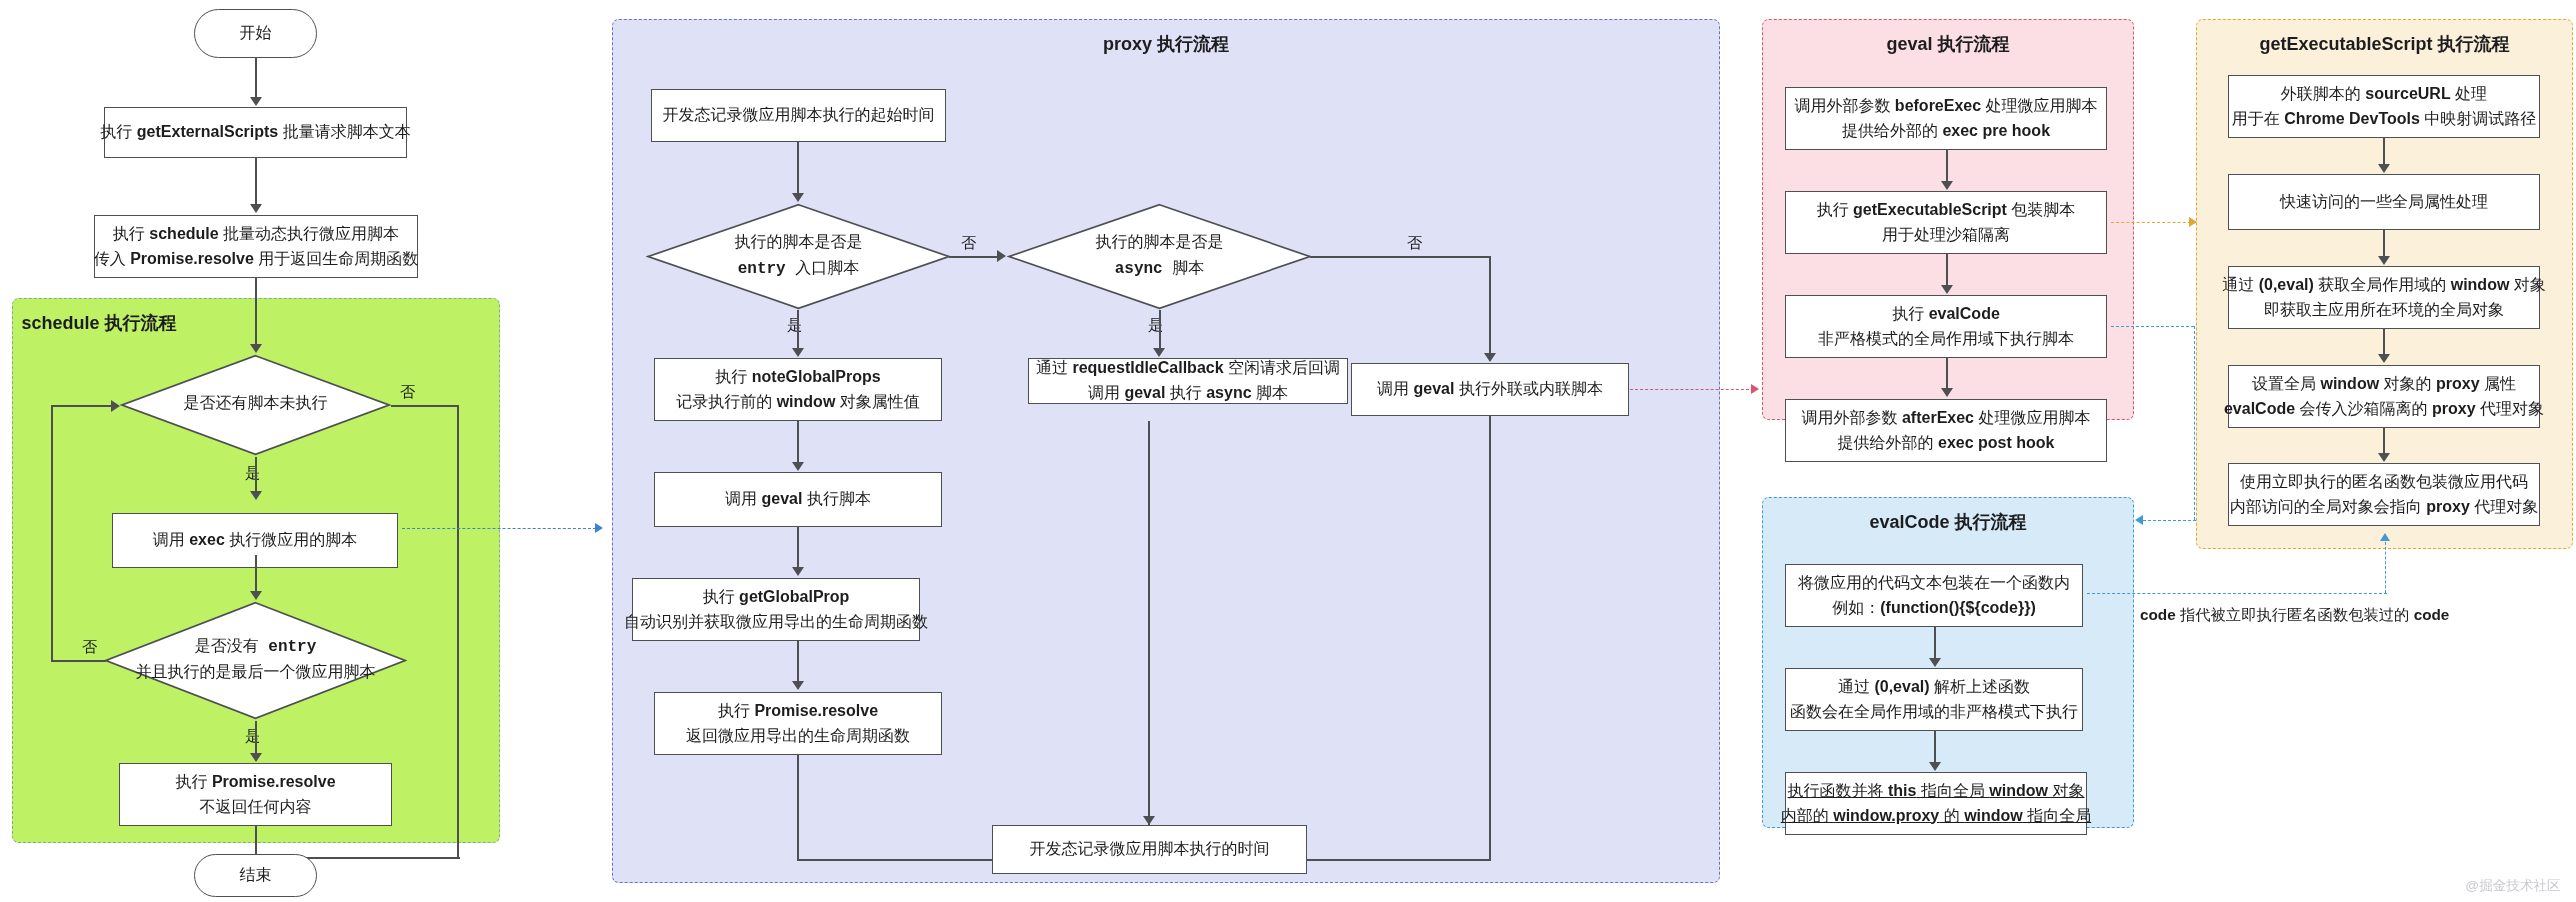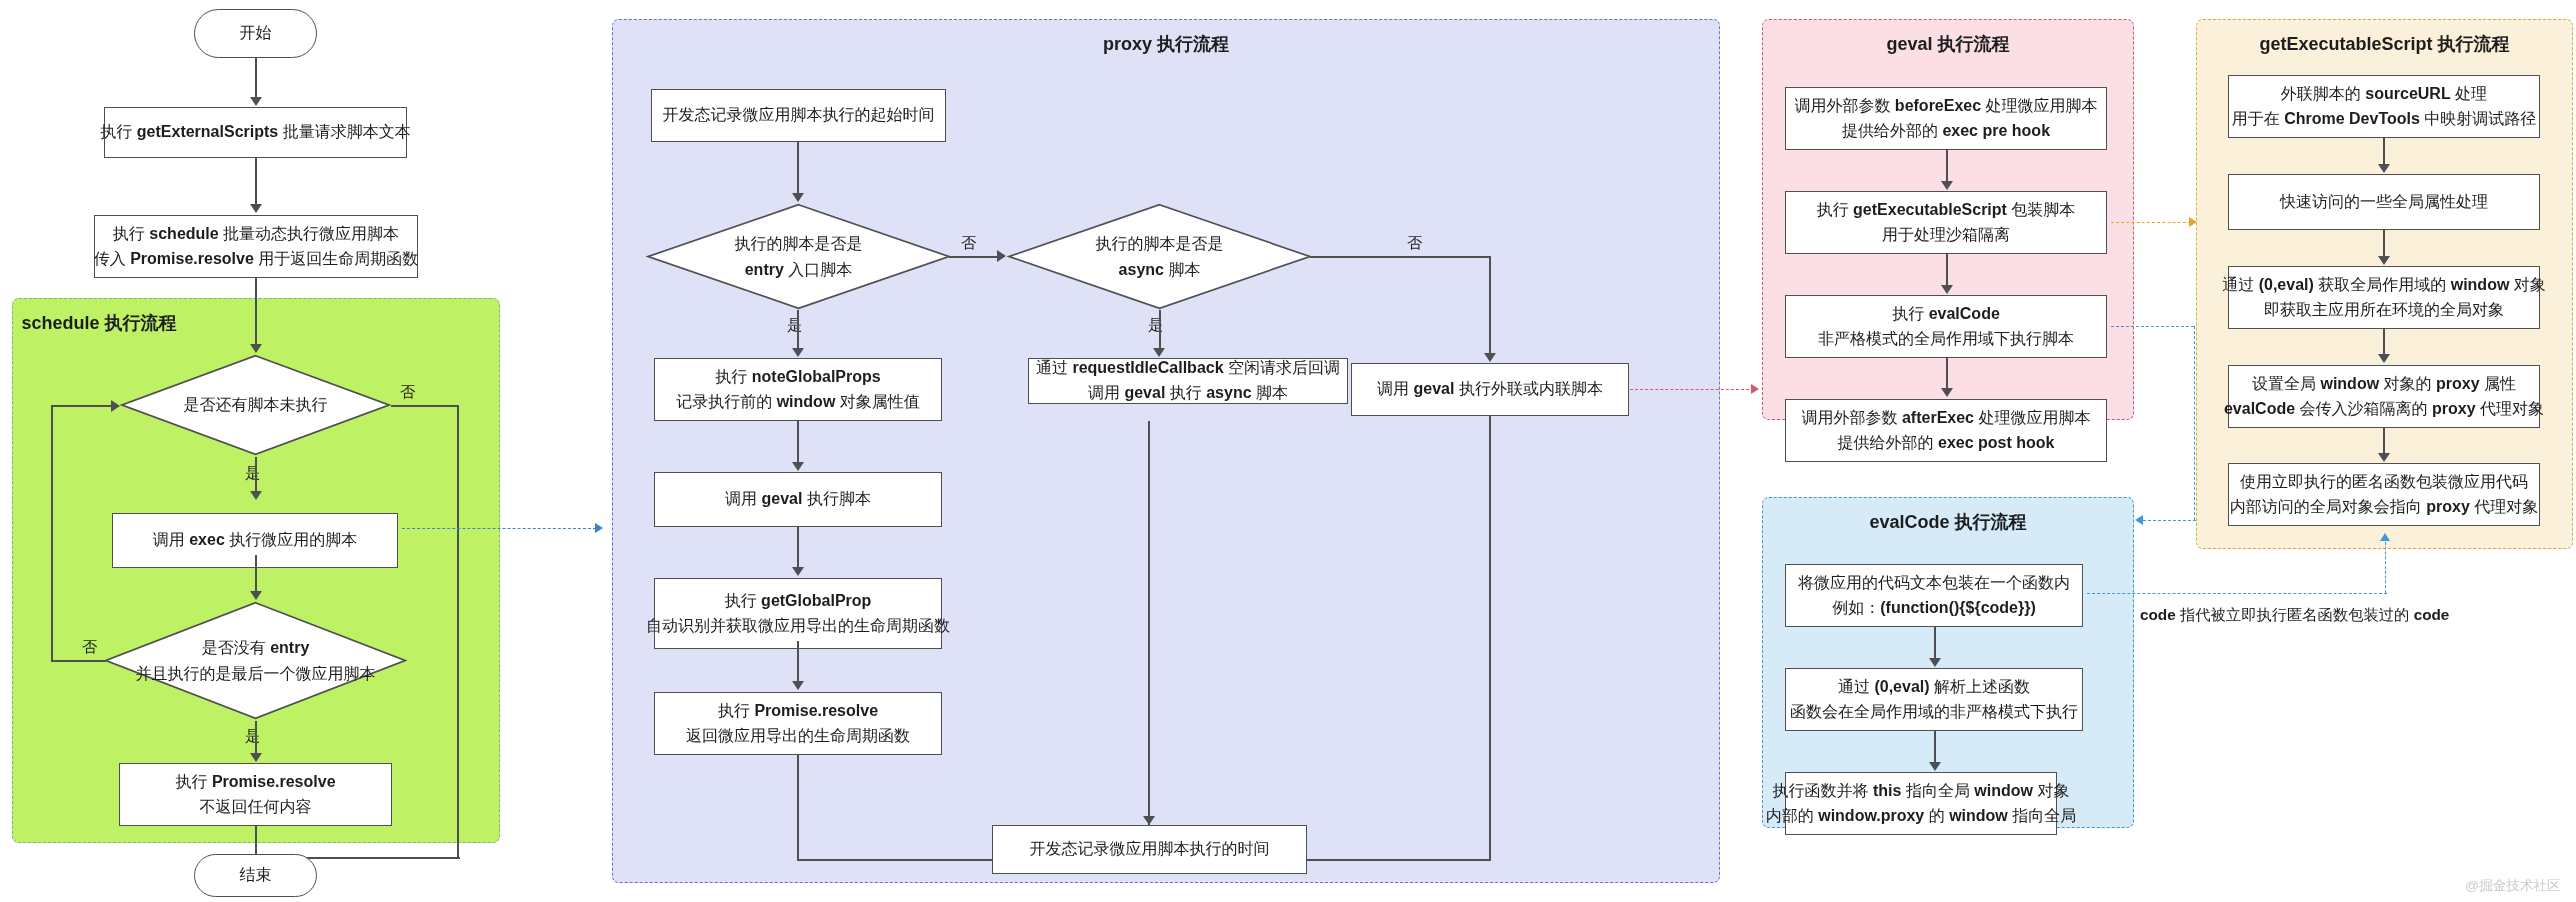--- a/index.html
+++ b/index.html
@@ -25,21 +25,21 @@
   .node{position:absolute;box-sizing:border-box;background:#ffffff;
         border:1.7px solid #4d4f53;display:flex;flex-direction:column;
         align-items:center;justify-content:center;
         font-size:16px;color:#1d1d1f;line-height:1.55;text-align:center;}
   .node .ln{white-space:nowrap;}
   .node b{font-weight:bold;}
 
   .term{border-radius:51px;}
 
   
-  .dia{position:absolute;}
+  .dia{position:absolute;font-family:Liberation Mono, monospace;}
   .dia svg{position:absolute;left:0;top:0;}
   .dia .dtxt{position:absolute;left:0;top:0;width:100%;height:100%;
       display:flex;flex-direction:column;align-items:center;justify-content:center;
       font-size:16px;color:#1d1d1f;line-height:1.6;text-align:center;}
 
   
   .lnk{position:absolute;background:#4d4f53;}
   .lnk.v{width:1.7px;}
   .lnk.h{height:1.7px;}
   .arw{position:absolute;width:0;height:0;}
@@ -209,21 +209,21 @@
   </div>
   <div class="lnk v" style="left:797px;top:421px;height:43px;"></div>
   <div class="arw down" style="left:792px;top:462px;"></div>
 
   <div class="node" style="left:654px;top:472px;width:288px;height:55px;">
     <span class="ln">调用 <b>geval</b> 执行脚本</span>
   </div>
   <div class="lnk v" style="left:797px;top:526px;height:43px;"></div>
   <div class="arw down" style="left:792px;top:567px;"></div>
 
-  <div class="node" style="left:654px;top:578px;width:288px;height:71px;">
+  <div class="node" style="left:632px;top:578px;width:288px;height:63px;">
     <span class="ln">执行 <b>getGlobalProp</b></span>
     <span class="ln">自动识别并获取微应用导出的生命周期函数</span>
   </div>
   <div class="lnk v" style="left:797px;top:641px;height:43px;"></div>
   <div class="arw down" style="left:792px;top:681px;"></div>
 
   <div class="node" style="left:654px;top:692px;width:288px;height:63px;">
     <span class="ln">执行 <b>Promise.resolve</b></span>
     <span class="ln">返回微应用导出的生命周期函数</span>
   </div>
@@ -281,21 +281,21 @@
   <div class="lnk v" style="left:1934px;top:627px;height:32px;"></div>
   <div class="arw down" style="left:1929px;top:658px;"></div>
 
   <div class="node" style="left:1785px;top:668px;width:298px;height:63px;">
     <span class="ln">通过 <b>(0,eval)</b> 解析上述函数</span>
     <span class="ln">函数会在全局作用域的非严格模式下执行</span>
   </div>
   <div class="lnk v" style="left:1934px;top:731px;height:32px;"></div>
   <div class="arw down" style="left:1929px;top:762px;"></div>
 
-  <div class="node" style="left:1785px;top:772px;width:272px;height:63px;">
+  <div class="node" style="left:1785px;top:772px;width:302px;height:63px;text-decoration:underline;">
     <span class="ln">执行函数并将 <b>this</b> 指向全局 <b>window</b> 对象</span>
     <span class="ln">内部的 <b>window.proxy</b> 的 <b>window</b> 指向全局</span>
   </div>
 
   <div class="node" style="left:2228px;top:75px;width:312px;height:63px;justify-content:center;">
     <span class="ln">外联脚本的 <b>sourceURL</b> 处理</span>
     <span class="ln">用于在 <b>Chrome</b> <b>DevTools</b> 中映射调试路径</span>
   </div>
   <div class="lnk v" style="left:2383px;top:138px;height:27px;"></div>
   <div class="arw down" style="left:2378px;top:164px;"></div>

